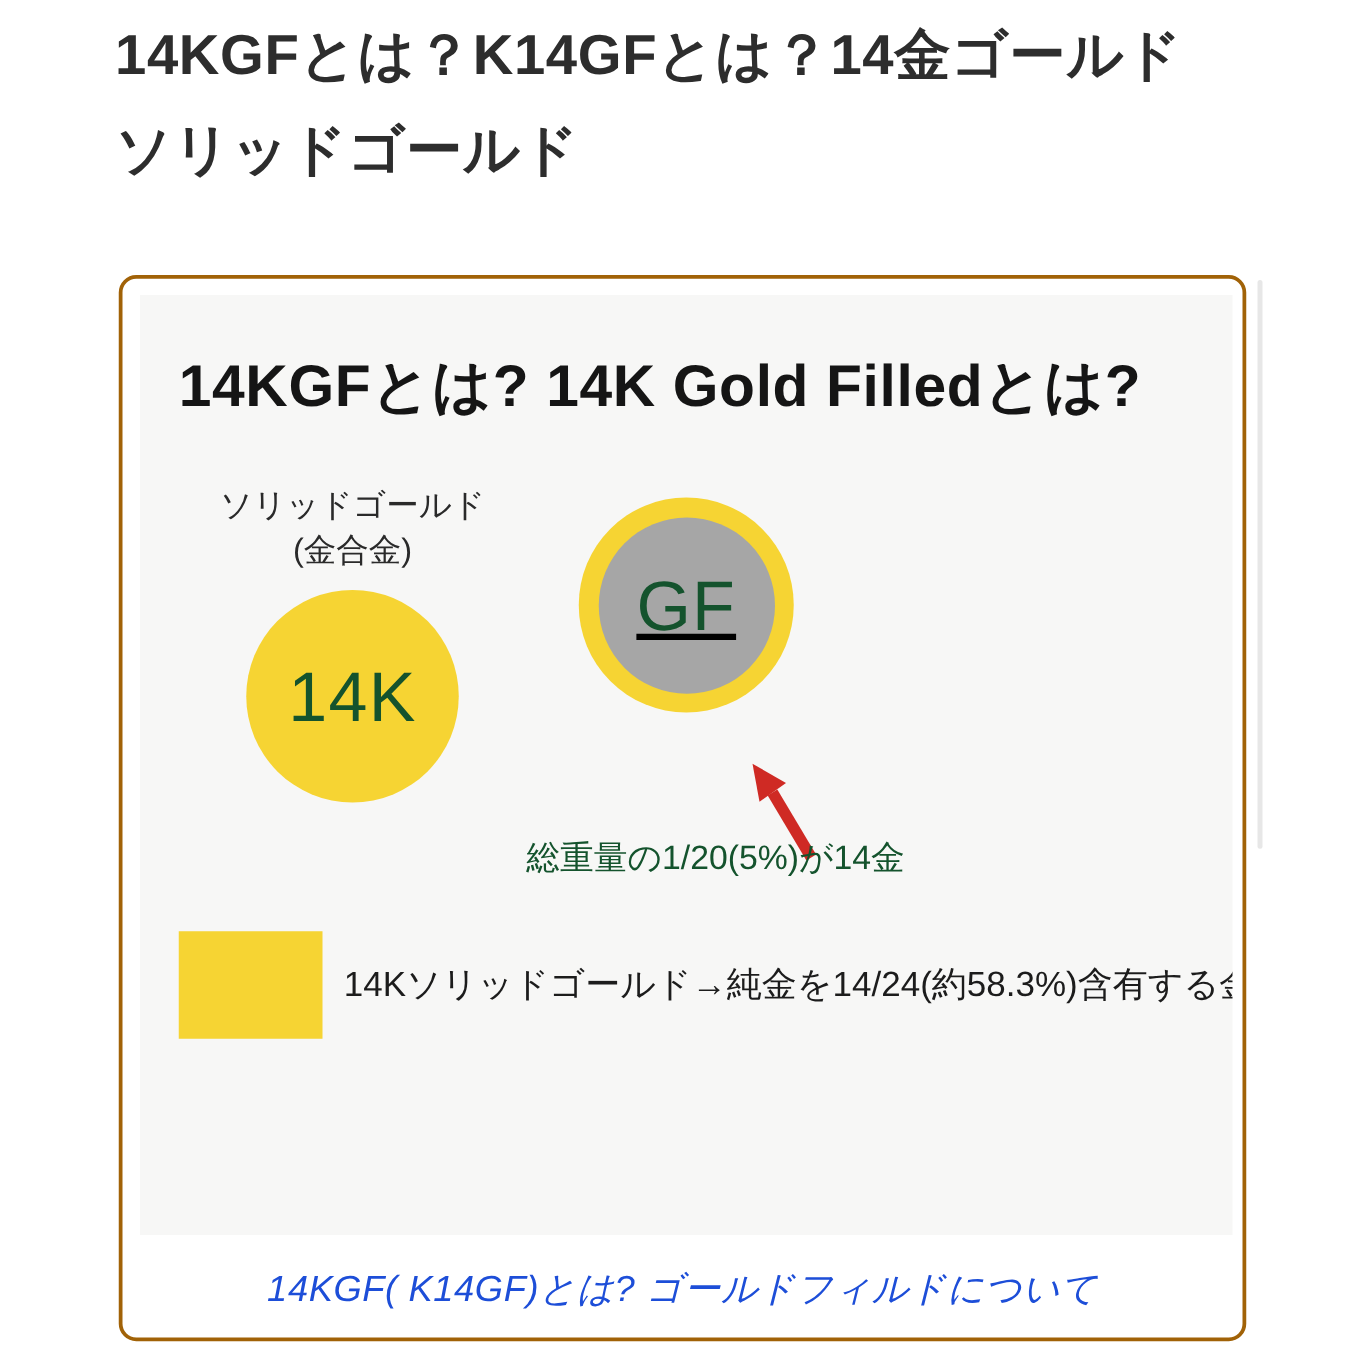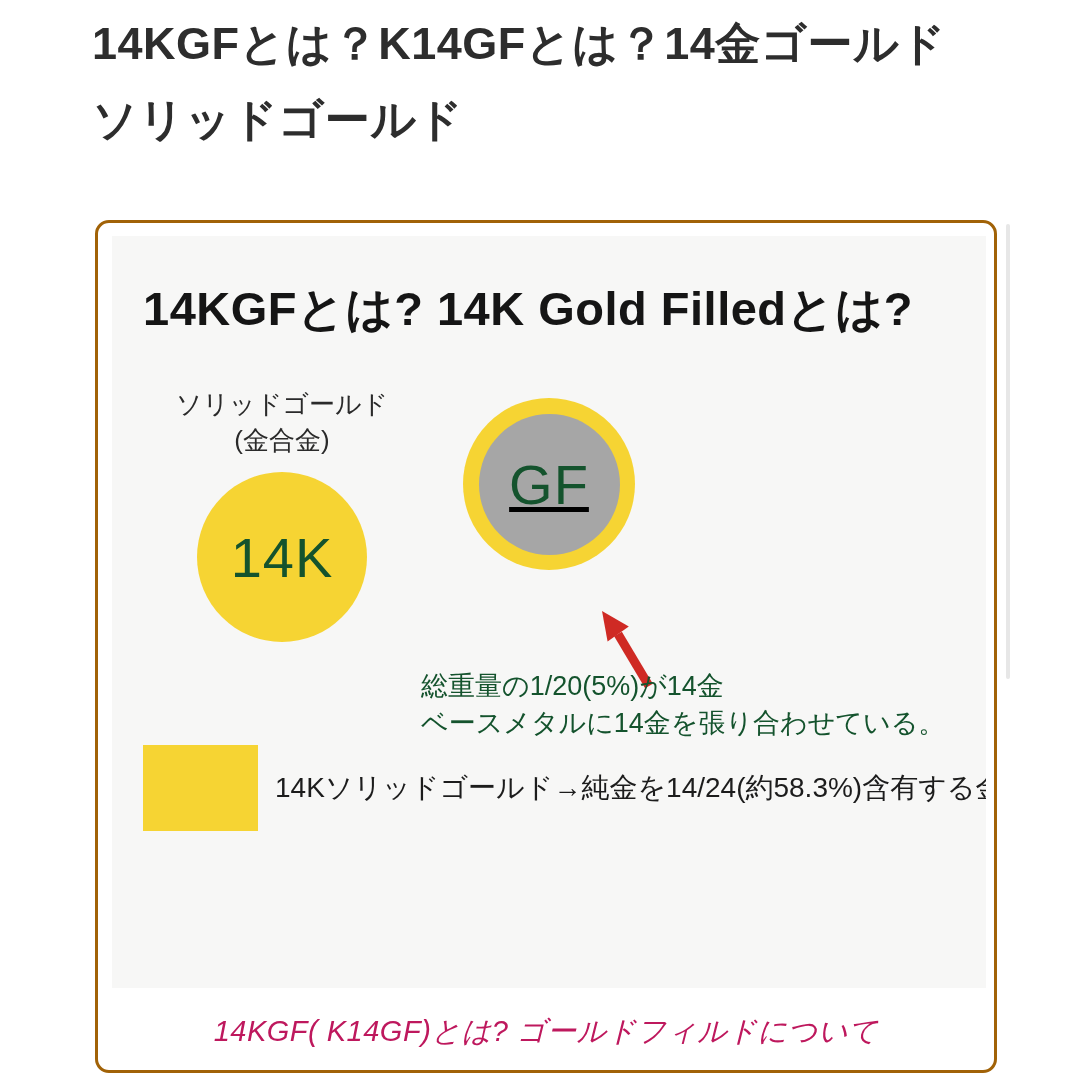--- a/index.html
+++ b/index.html
@@ -162,21 +162,21 @@
     position: absolute;
     left: 0;
     top: 765px;
     width: 100%;
     height: 88px;
     display: flex;
     align-items: center;
     justify-content: center;
     font-size: 29px;
     font-style: italic;
-    color: #be185d;
+    color: #1d4ed8;
     letter-spacing: 0.5px;
   }
 
   
   .scrollbar {
     position: absolute;
     left: 1006px;
     top: 224px;
     width: 4px;
     height: 455px;
@@ -219,21 +219,20 @@
       </div>
 
 
       <svg class="arrow-svg" viewBox="0 0 90 100" aria-hidden="true">
         <line x1="67" y1="85" x2="36" y2="33" stroke="currentColor" stroke-width="9"></line>
         <polygon points="20,10 46.8,25.4 25.6,40.4" fill="currentColor"></polygon>
       </svg>
 
       <div class="annotation">
         <span>総重量の1/20(5%)が14金</span>
-        <span>ベースメタルに14金を張り合わせている。</span>
       </div>
 
       <div class="legend-row legend-row-1">
         <div class="swatch"></div>
         <div class="legend-text">14Kソリッドゴールド→純金を14/24(約58.3%)含有する金合金</div>
       </div>
 
 
     </div>
 

